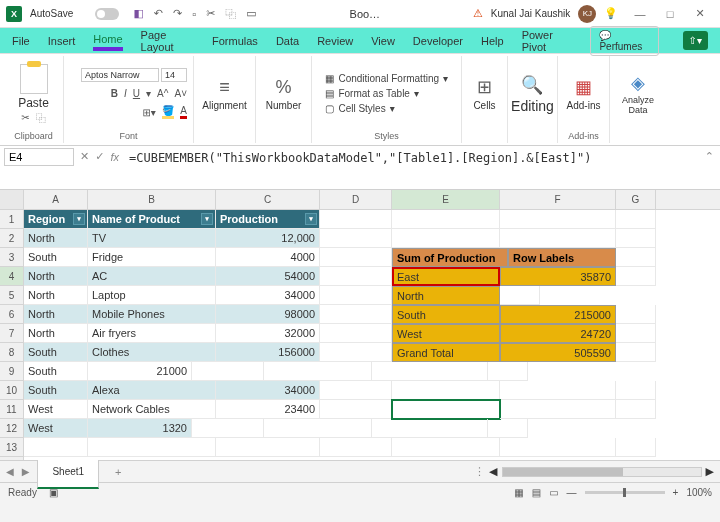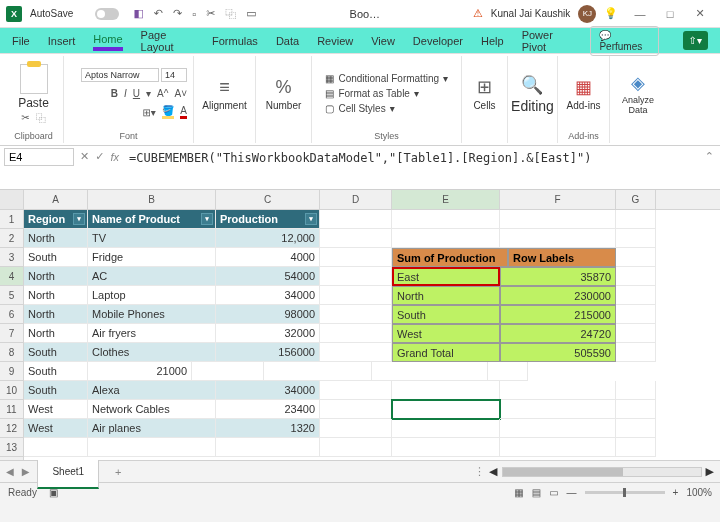--- a/index.html
+++ b/index.html
@@ -50,21 +50,21 @@
 .col-hdrs .sel{background:#d4e8d4}
 .data-rows{position:relative}
 .drow{display:flex;height:19px}
 .cell{border-right:1px solid #e8e8e8;border-bottom:1px solid #e8e8e8;padding:1px 4px;font-size:11px;display:flex;align-items:center;overflow:hidden;white-space:nowrap}
 .th{background:#2f6b7c;color:#fff;font-weight:600;position:relative}
 .th .dd{position:absolute;right:2px;top:3px;width:12px;height:12px;background:#3d7d8f;display:flex;align-items:center;justify-content:center;font-size:7px;color:#fff;border:1px solid #5a9aab}
 .band0{background:#d4e8ec}
 .band1{background:#fff}
 .num{justify-content:flex-end}
 .pivot-h{background:#d88b4a;color:#000;font-weight:600;border:1px solid #999}
-.pivot-c{background:#bef264;border:1px solid #999}
+.pivot-c{background:#eab308;border:1px solid #999}
 .pivot-hl{outline:2px solid #c00;outline-offset:-2px}
 .cell-sel{border:1px solid #107c41!important;outline:1px solid #107c41}
 .tabs{height:22px;background:#f3f3f3;display:flex;align-items:center;border-top:1px solid #d0d0d0;padding:0 6px;gap:8px}
 .tabs .nav{color:#888;font-size:10px}
 .tabs .tab{background:#fff;padding:10px 14px;border:1px solid #ccc;border-bottom:2px solid #107c41;font-size:10px}
 .tabs .plus{color:#888;padding:0 8px;cursor:pointer}
 .hscroll{flex:1;display:flex;justify-content:flex-end;align-items:center;gap:4px}
 .hscroll .track{width:200px;height:10px;background:#e8e8e8;border:1px solid #ccc;position:relative}
 .hscroll .thumb{position:absolute;left:0;width:120px;height:8px;background:#c0c0c0}
 .status{height:20px;background:#f3f3f3;display:flex;align-items:center;padding:0 8px;font-size:10px;color:#555;gap:12px;border-top:1px solid #d0d0d0}
@@ -280,21 +280,20 @@
           <div class="cell cE pivot-c pivot-hl">East</div>
           <div class="cell cF pivot-c num">35870</div>
           <div class="cell cG"></div>
         </div>
         <div class="drow">
           <div class="cell cA band1">North</div>
           <div class="cell cB band1">Laptop</div>
           <div class="cell cC band1 num">34000</div>
           <div class="cell cD"></div>
           <div class="cell cE pivot-c">North</div>
-          <div class="cell cF pivot-c num">230000</div>
           <div class="cell cG"></div>
         </div>
         <div class="drow">
           <div class="cell cA band0">North</div>
           <div class="cell cB band0">Mobile Phones</div>
           <div class="cell cC band0 num">98000</div>
           <div class="cell cD"></div>
           <div class="cell cE pivot-c">South</div>
           <div class="cell cF pivot-c num">215000</div>
           <div class="cell cG"></div>
@@ -338,21 +337,20 @@
           <div class="cell cA band1">West</div>
           <div class="cell cB band1">Network Cables</div>
           <div class="cell cC band1 num">23400</div>
           <div class="cell cD"></div>
           <div class="cell cE cell-sel"></div>
           <div class="cell cF"></div>
           <div class="cell cG"></div>
         </div>
         <div class="drow">
           <div class="cell cA band0">West</div>
-          <div class="cell cB band0">Air planes</div>
           <div class="cell cC band0 num">1320</div>
           <div class="cell cD"></div>
           <div class="cell cE"></div>
           <div class="cell cF"></div>
           <div class="cell cG"></div>
         </div>
         <div class="drow">
           <div class="cell cA"></div>
           <div class="cell cB"></div>
           <div class="cell cC"></div>

